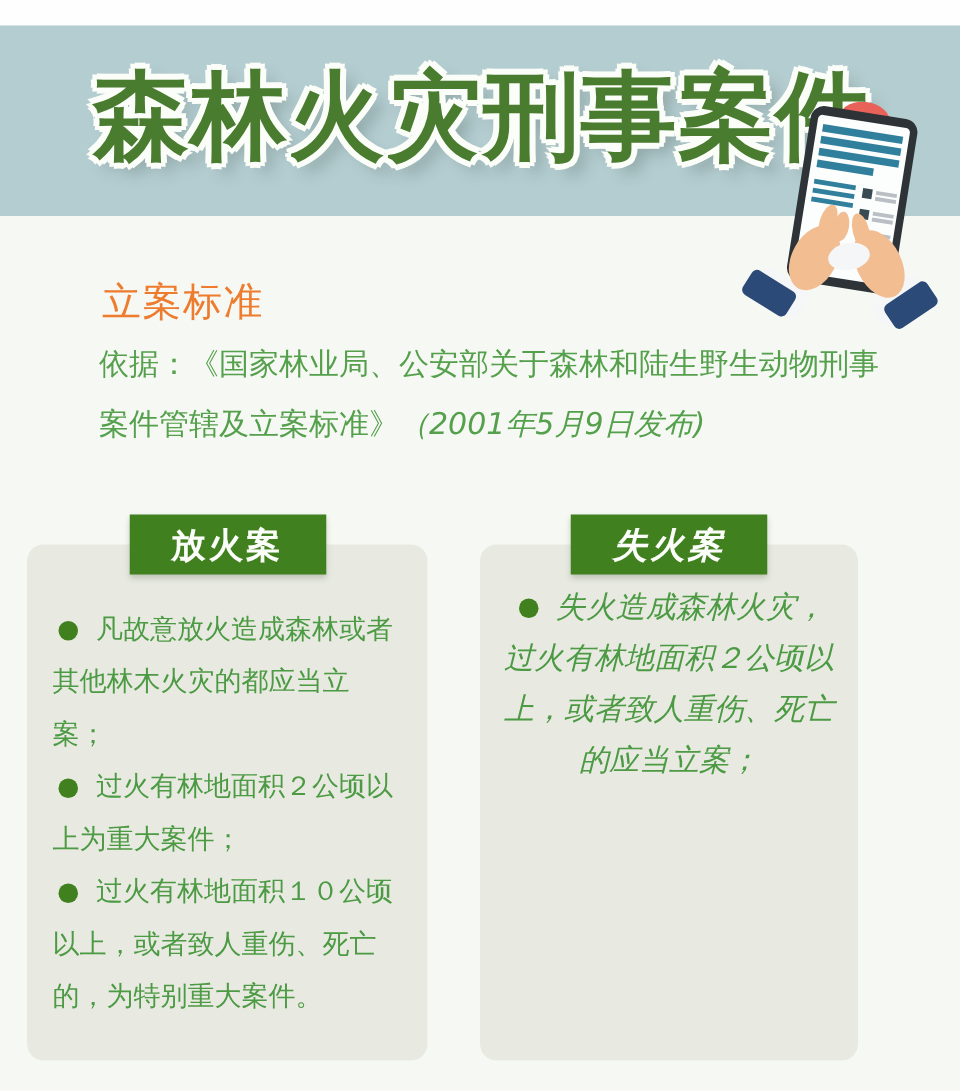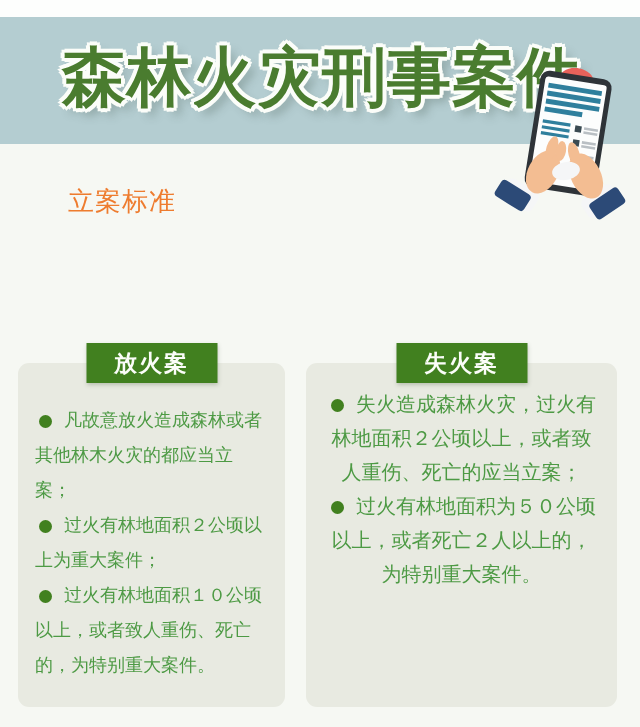--- a/index.html
+++ b/index.html
@@ -71,21 +71,21 @@
   .intro-basis .date { font-style: italic; }
 
   
   .card {
     position: absolute;
     top: 363px; height: 344px;
     background: #e8eae1;
     border-radius: 11px;
   }
   .card-left  { left: 18px;  width: 267px; }
-  .card-right { left: 306px; width: 311px; }
+  .card-right { left: 320px; width: 252px; font-style: italic; }
 
   .card-header {
     position: absolute;
     top: -20px; left: 50%;
     transform: translateX(-50%);
     width: 131px; height: 40px;
     background: #41801f;
     color: #fbfdf9;
     font-size: 23px; font-weight: bold;
     letter-spacing: 2px;
@@ -168,31 +168,34 @@
         <ellipse cx="98" cy="108" rx="15" ry="24" fill="#f3bd92" transform="rotate(-26 98 108)"></ellipse>
         <ellipse cx="86" cy="86" rx="5.5" ry="12" fill="#f3bd92" transform="rotate(-14 86 86)"></ellipse>
 
         <ellipse cx="78" cy="103" rx="14" ry="9" fill="#f5f6f7" transform="rotate(-10 78 103)"></ellipse>
       </g>
     </svg>
   </div>
 
   <div class="intro-heading">立案标准</div>
 
+  <div class="intro-basis">
+    <div>依据：《国家林业局、公安部关于森林和陆生野生动物刑事</div>
+    <div><span>案件管辖及立案标准》</span><span class="date">（2001年5月9日发布)</span></div>
+  </div>
 
   <div class="card card-left">
     <div class="card-header">放火案</div>
     <div class="card-body">
       <p class="bullet"><span class="dot"></span><span>凡故意放火造成森林或者其他林木火灾的都应当立案；</span></p>
       <p class="bullet"><span class="dot"></span><span>过火有林地面积２公顷以上为重大案件；</span></p>
       <p class="bullet"><span class="dot"></span><span>过火有林地面积１０公顷以上，或者致人重伤、死亡的，为特别重大案件。</span></p>
     </div>
   </div>
 
   <div class="card card-right">
     <div class="card-header">失火案</div>
     <div class="card-body">
       <p class="bullet"><span class="dot"></span><span>失火造成森林火灾，过火有林地面积２公顷以上，或者致人重伤、死亡的应当立案；</span></p>
-      <p class="bullet"><span class="dot"></span><span>过火有林地面积为５０公顷以上，或者死亡２人以上的，为特别重大案件。</span></p>
     </div>
   </div>
 
 </div>
 
 </body></html>

